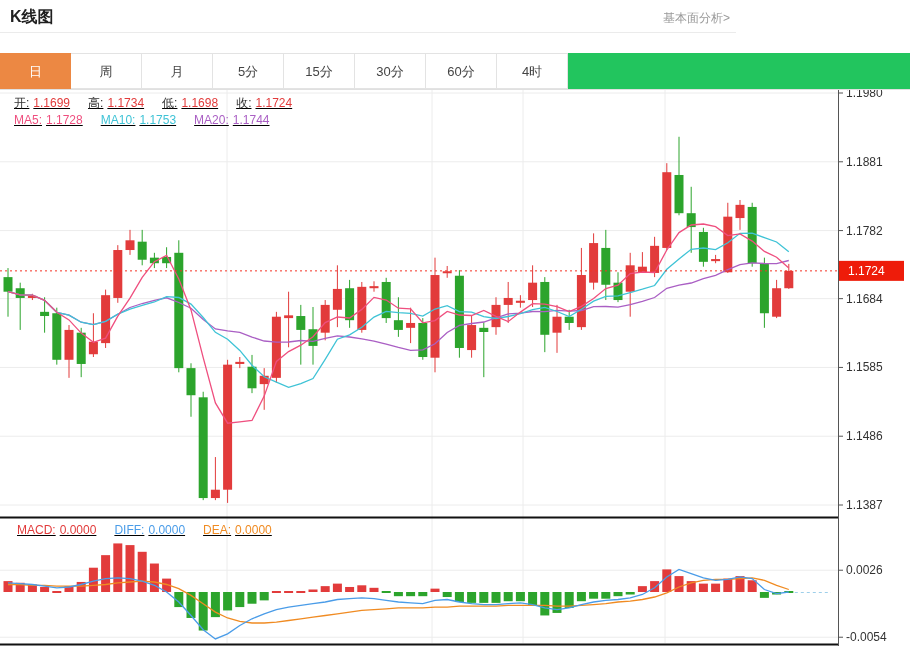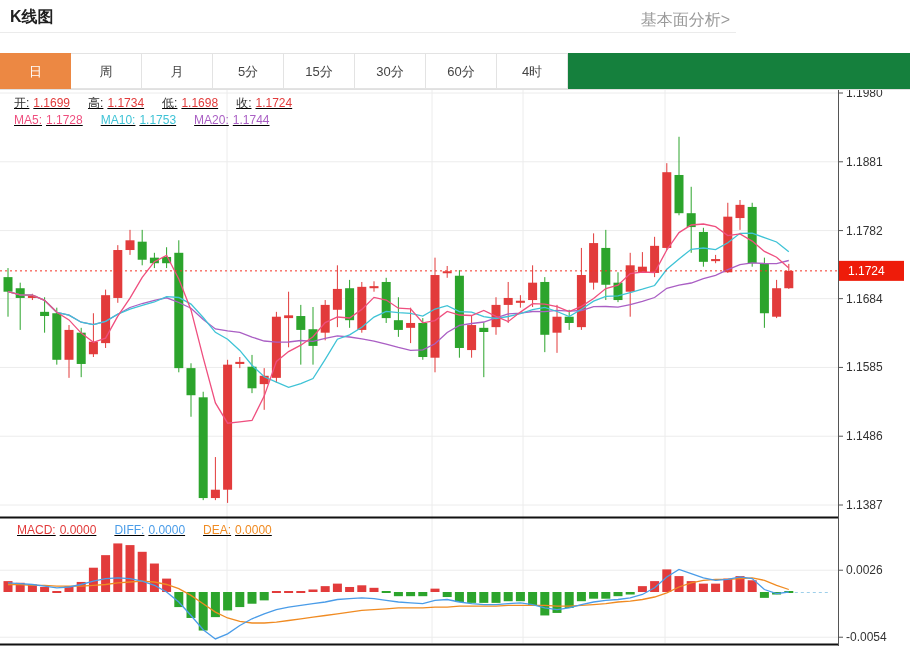--- a/index.html
+++ b/index.html
@@ -4,25 +4,25 @@
 <style>
   * { margin:0; padding:0; box-sizing:border-box; }
   html,body { background:#fff; }
   body { font-family:"Liberation Sans","DejaVu Sans",sans-serif; }
   .page { position:relative; width:910px; height:646px; background:#fff; overflow:hidden; }
 
   
   .header { position:absolute; left:0; top:0; width:736px; height:33px;
             border-bottom:1px solid #ebebeb; background:#fff; z-index:5; }
   .page-title { position:absolute; left:10px; top:7px; font-size:16px; font-weight:bold; color:#1f1f1f; }
-  .fund-link { position:absolute; right:6px; top:10px; font-size:16px; color:#999; text-decoration:none; cursor:pointer; }
+  .fund-link { position:absolute; right:6px; top:10px; font-size:12px; color:#999; text-decoration:none; cursor:pointer; }
 
   
   .tabbar { position:absolute; left:0; top:53px; width:910px; height:37px;
-            border-bottom:1px solid #e0e0e0; background:#15803d; z-index:5; }
+            border-bottom:1px solid #e0e0e0; background:#22c55e; z-index:5; }
   .tab { display:inline-block; width:71px; height:36px; line-height:36px; text-align:center;
          font-size:13px; color:#444; border:1px solid #e3e3e3; border-left:none;
          vertical-align:top; cursor:pointer; background:#fff; }
   .tab:first-child { border-left:1px solid #e3e3e3; }
   .tab.active { background:#ec8843; border-color:#ec8843; color:#fff; }
 
   
   .legend { position:absolute; z-index:4; font-size:12px; white-space:nowrap;text-decoration:underline; }
   .legend span { margin-right:4px; }
   .legend .grp { margin-right:14px; }

